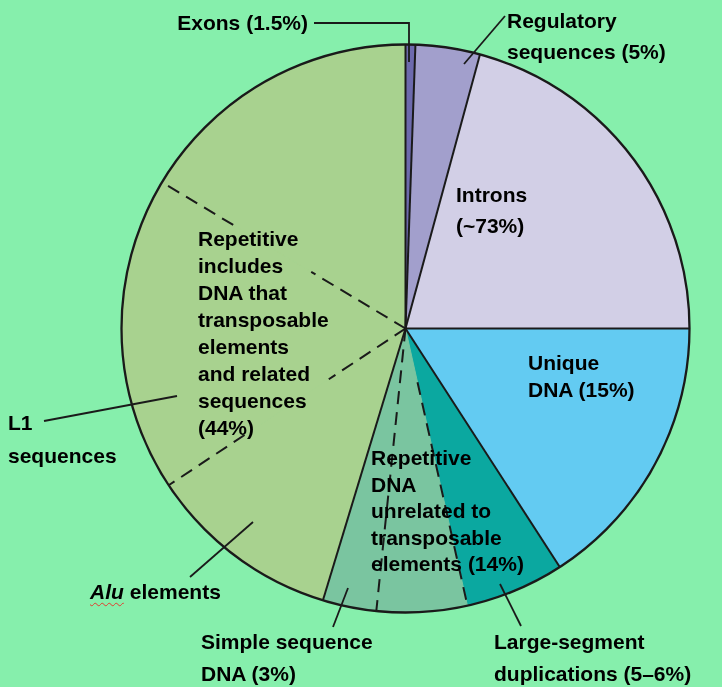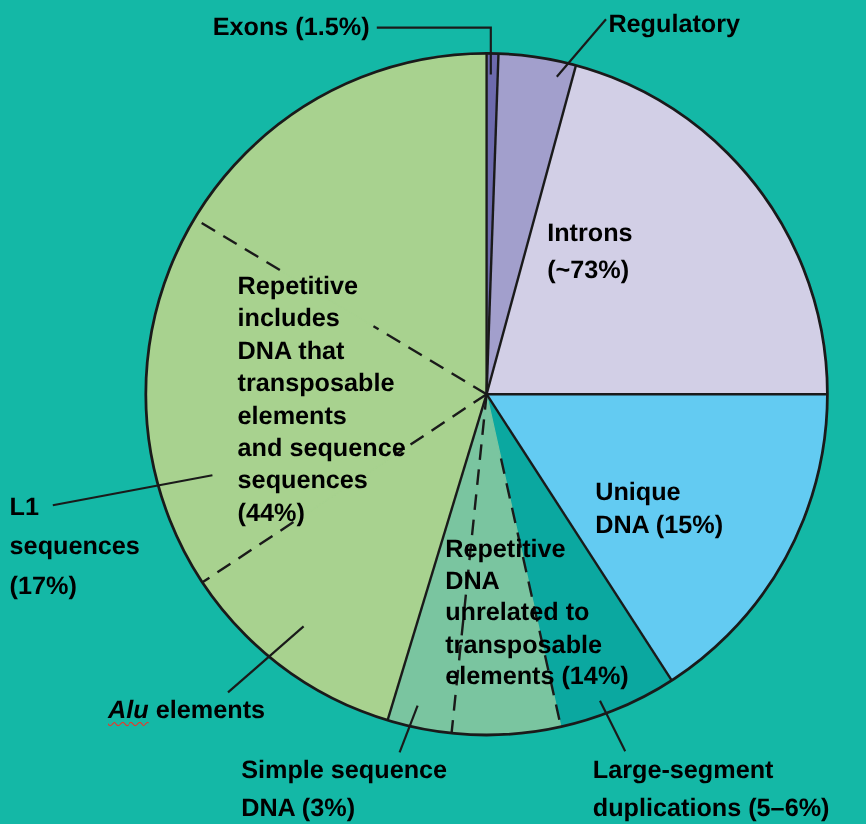--- a/index.html
+++ b/index.html
@@ -1,29 +1,29 @@
 <!DOCTYPE html>
 <html><head>
 <meta charset="utf-8">
 <style>
   html,body{margin:0;padding:0;background:#fff;}
   .canvas{
-    position:relative;width:722px;height:687px;background:#14b8a6;overflow:hidden;
+    position:relative;width:722px;height:687px;background:#86efac;overflow:hidden;
     font-family:"Liberation Sans","DejaVu Sans",sans-serif;font-weight:bold;color:#000;
   }
   .canvas svg{position:absolute;left:0;top:0;}
   .lbl{position:absolute;font-size:21px;white-space:nowrap;}
   .lh27 div{line-height:27px;}
   .lh31 div{line-height:31px;}
   .lh32 div{line-height:32px;}
   .lh33 div{line-height:33px;}
   #lbl-exons{left:150px;top:11px;width:158px;text-align:right;line-height:24px;}
   #lbl-regulatory{left:507px;top:5px;}
   #lbl-introns{left:456px;top:179px;}
-  #lbl-unique{left:496px;top:349px;margin-top:48px;}
+  #lbl-unique{left:528px;top:349px;}
   #lbl-rep-te{left:198px;top:225px;}
   #lbl-l1{left:8px;top:406px;}
   #lbl-alu{left:90px;top:575px;}
   #lbl-simple{left:201px;top:626px;}
   #lbl-large{left:494px;top:626px;}
   #lbl-rep-unrel{left:371px;top:445px;line-height:26px;}
   #lbl-rep-unrel div{line-height:26.5px;}
   .alu-word{
     font-style:italic;margin-right:6px;
     text-decoration-line:underline;text-decoration-style:wavy;
@@ -64,47 +64,47 @@
       <line x1="44" y1="421" x2="177" y2="396" stroke="#1a1a1a" stroke-width="1.8"></line>
       <line x1="190" y1="577" x2="253" y2="522" stroke="#1a1a1a" stroke-width="1.8"></line>
       <line x1="333" y1="627" x2="348" y2="588" stroke="#1a1a1a" stroke-width="1.8"></line>
       <line x1="521" y1="626" x2="500" y2="584" stroke="#1a1a1a" stroke-width="1.8"></line>
     </svg>
 
   <div class="lbl" id="lbl-exons">Exons (1.5%)</div>
 
   <div class="lbl lh31" id="lbl-regulatory">
     <div>Regulatory</div>
+    <div>sequences (5%)</div>
   </div>
 
   <div class="lbl lh31" id="lbl-introns">
     <div>Introns</div>
     <div>(~73%)</div>
   </div>
 
   <div class="lbl lh27" id="lbl-unique">
     <div>Unique</div>
     <div>DNA (15%)</div>
   </div>
 
   <div class="lbl lh27" id="lbl-rep-te">
     <div>Repetitive</div>
     <div>includes</div>
     <div>DNA that</div>
     <div>transposable</div>
     <div>elements</div>
-    <div>and sequence</div>
+    <div>and related</div>
     <div>sequences</div>
     <div>(44%)</div>
   </div>
 
   <div class="lbl lh33" id="lbl-l1">
     <div>L1</div>
     <div>sequences</div>
-    <div>(17%)</div>
   </div>
 
   <div class="lbl lh33" id="lbl-alu">
     <div><span class="alu-word">Alu</span><span>elements</span></div>
   </div>
 
   <div class="lbl lh32" id="lbl-simple">
     <div>Simple sequence</div>
     <div>DNA (3%)</div>
   </div>

